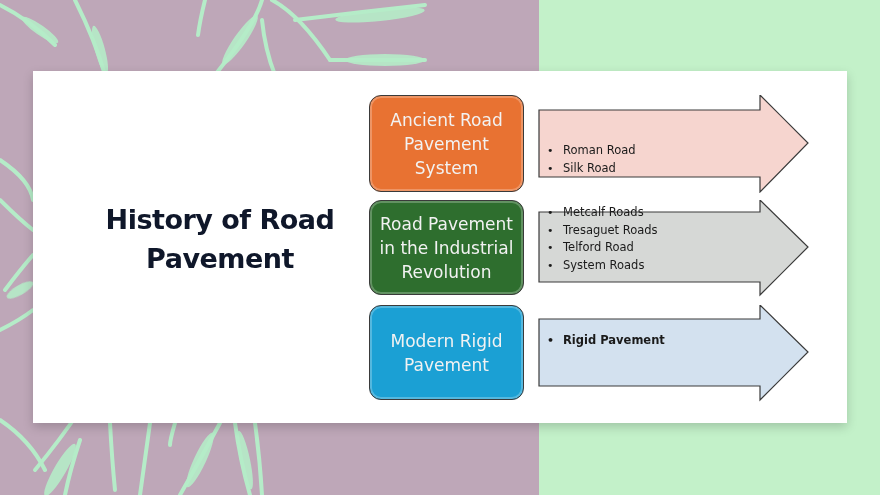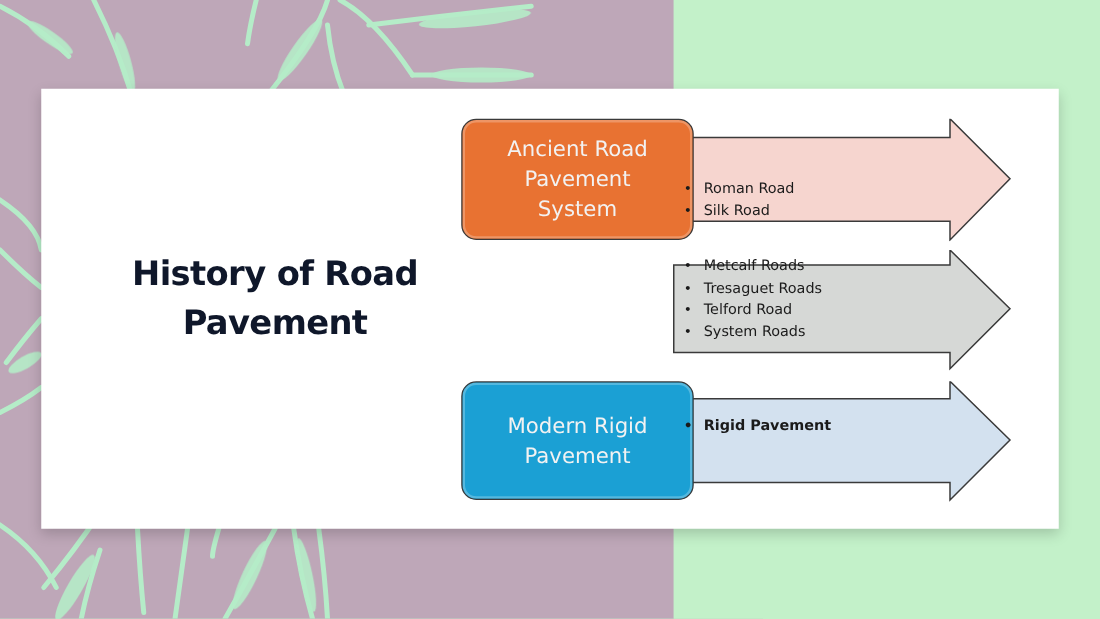--- a/index.html
+++ b/index.html
@@ -8,21 +8,21 @@
   .bg-left { position: absolute; left: 0; top: 0; width: 539px; height: 495px; background: #bea7b8; overflow: hidden; }
   .bg-right { position: absolute; left: 539px; top: 0; width: 341px; height: 495px; background: #c3f1c9; }
   .leaves { position: absolute; left: 0; top: 0; width: 539px; height: 495px; }
   .card { position: absolute; left: 33px; top: 71px; width: 814px; height: 352px; background: #ffffff;
           box-shadow: 0 4px 10px rgba(0,0,0,0.18); }
   .title { position: absolute; left: 90px; top: 200px; width: 260px; text-align: center;
            font-family: "DejaVu Sans", sans-serif; font-weight: bold; font-size: 27px; line-height: 39px;
            color: #0f172a; letter-spacing: -0.5px; }
   .row { position: absolute; left: 369px; width: 441px; height: 98px; }
   .row svg.arrow { position: absolute; left: 0; top: 0; }
-  .box { position: absolute; left: 0; top: 0; width: 186px; height: 97px; border-radius: 12px;
+  .box { position: absolute; left: 0; top: 0; width: 155px; height: 97px; border-radius: 12px;
          display: flex; align-items: center; justify-content: center; text-align: center;
          color: #f2f2f2; font-family: "DejaVu Sans", sans-serif; font-size: 17px; line-height: 24px;
          border: 1.5px solid #3a3a3a; box-shadow: inset 0 0 0 2px rgba(255,255,255,0.25); padding: 0 6px; }
   .bullets { position: absolute; left: 177px; list-style: none; font-family: "DejaVu Sans", sans-serif;
              font-size: 11.5px; line-height: 17.5px; color: #1a1a1a; }
   .bullets li { position: relative; padding-left: 17px; }
   .bullets li::before { content: "\2022"; position: absolute; left: 1px; top: 0; font-size: 11px; }
   .bullets.bold li { font-weight: bold; }
 </style>
 </head>
@@ -89,20 +89,27 @@
   <ul class="bullets" style="top:47px;">
     <li>Roman Road</li>
     <li>Silk Road</li>
   </ul>
 </div>
 
 <div class="row" style="top:200px;">
   <svg class="arrow" width="442" height="98" viewBox="0 0 442 98">
     <polygon points="170,12 391,12 391,0 439,47 391,95 391,82 170,82" fill="#d6d8d6" stroke="#3a3a3a" stroke-width="1.2"></polygon>
   </svg>
+  <div class="box" style="background:#2e6e2e; height:95px;">
+    <div>
+      <div>Road Pavement</div>
+      <div>in the Industrial</div>
+      <div>Revolution</div>
+    </div>
+  </div>
   <ul class="bullets" style="top:4px;">
     <li>Metcalf Roads</li>
     <li>Tresaguet Roads</li>
     <li>Telford Road</li>
     <li>System Roads</li>
   </ul>
 </div>
 
 <div class="row" style="top:305px;">
   <svg class="arrow" width="442" height="98" viewBox="0 0 442 98">

